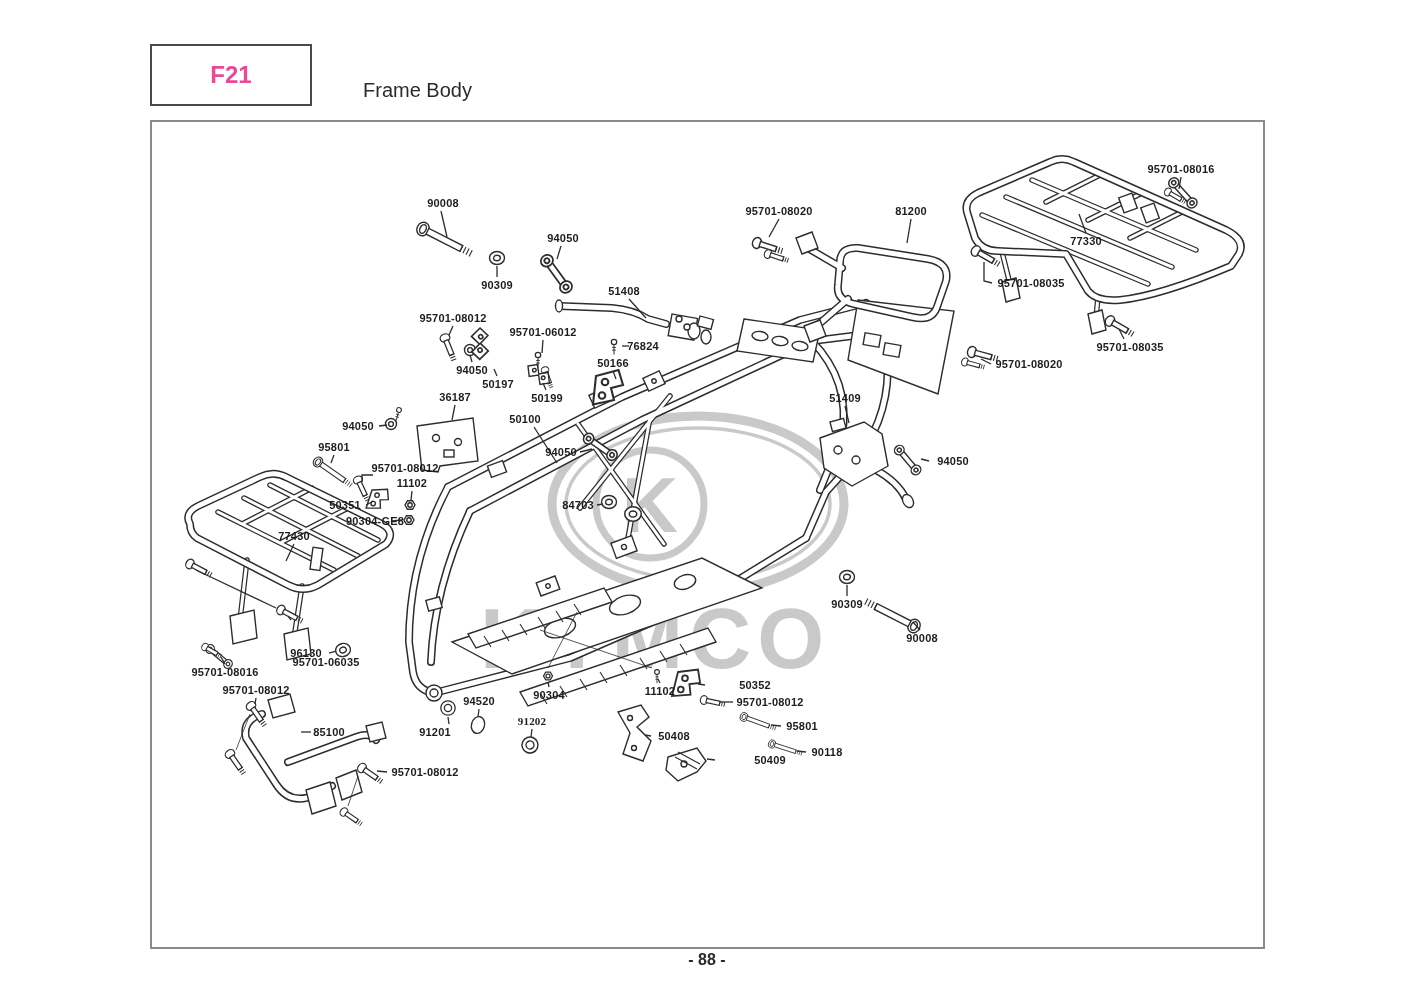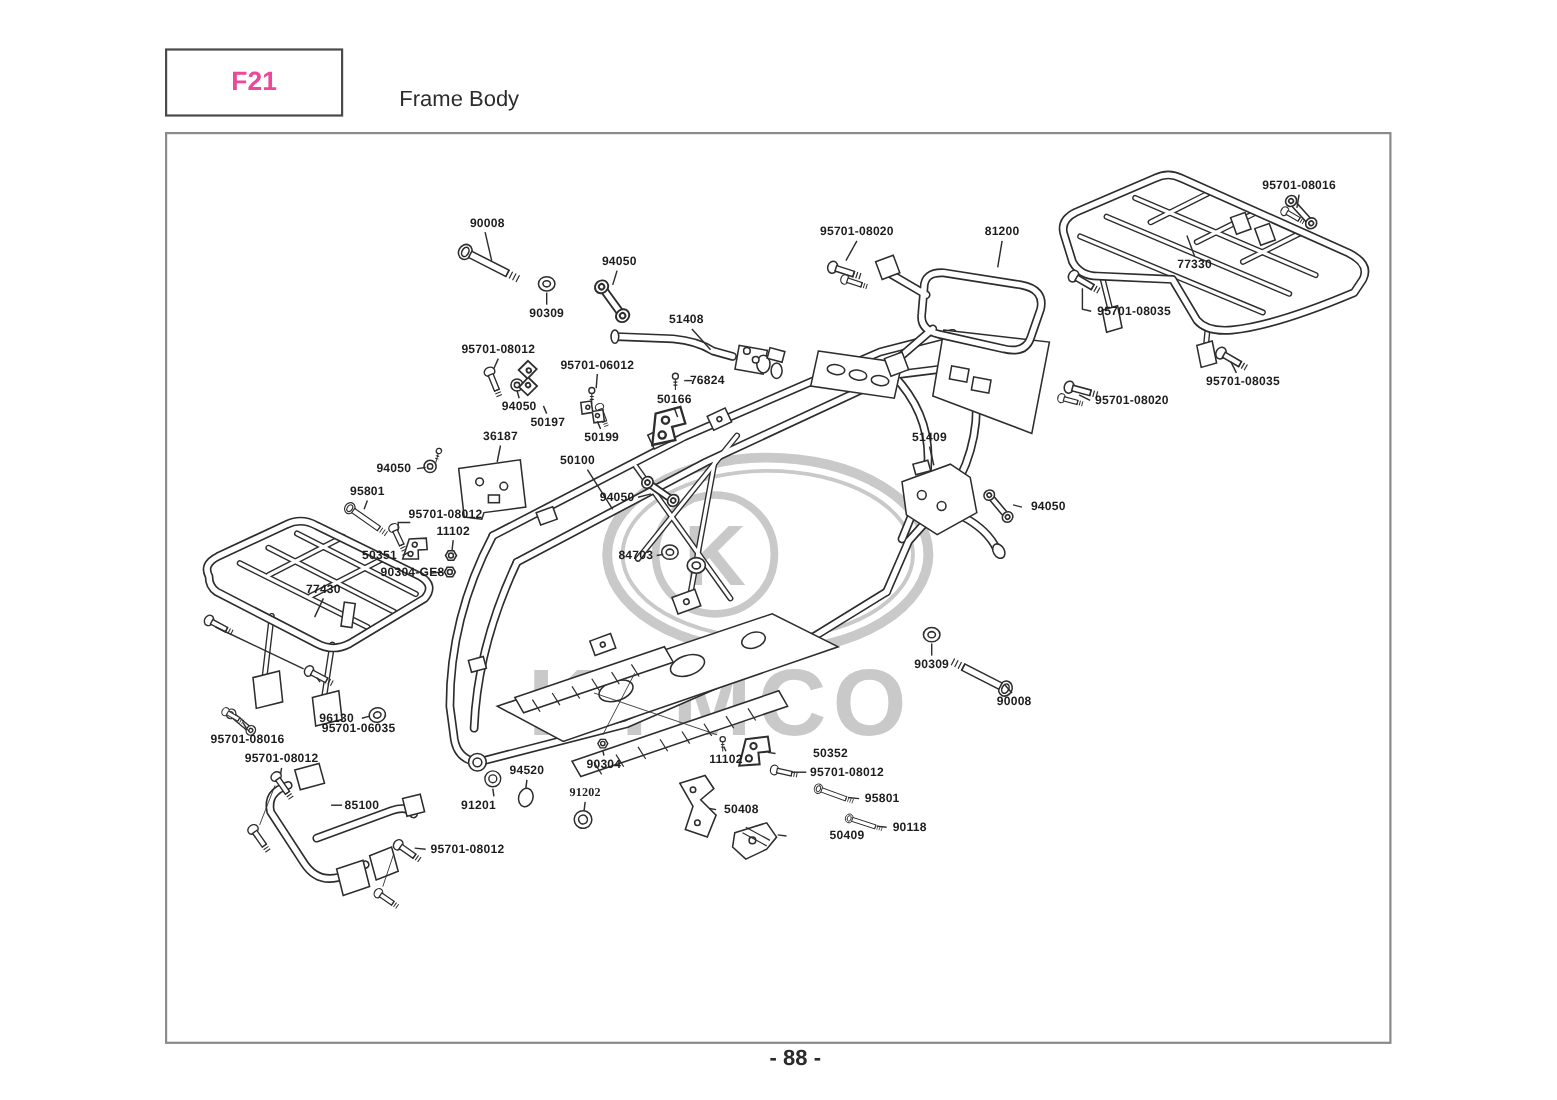--- a/index.html
+++ b/index.html
@@ -6,21 +6,21 @@
   .page{position:relative;width:1415px;height:1000px;background:#fff;overflow:hidden;
         font-family:"Liberation Sans",sans-serif;color:#222;}
   .code-box{position:absolute;left:150px;top:44px;width:158px;height:58px;
         border:2px solid #4a4a4a;display:flex;align-items:center;justify-content:center;
         font-size:24px;font-weight:bold;color:#ec4899;background:#fff;}
   .doc-title{position:absolute;left:363px;top:60px;height:60px;display:flex;align-items:center;
         font-size:20px;font-weight:normal;color:#2b2b2b;}
   .content-border{position:absolute;left:150px;top:120px;width:1111px;height:825px;
         border:2px solid #8a8a8a;}
   .page-num{position:absolute;left:707px;top:951px;transform:translateX(-50%);
-        font-size:20px;font-weight:bold;color:#2b2b2b;margin-left:16px;}
+        font-size:16px;font-weight:bold;color:#2b2b2b;}
   svg.art{position:absolute;left:0;top:0;}
   #label-layer{position:absolute;left:0;top:0;width:1415px;height:1000px;pointer-events:none;}
   .part-label{position:absolute;transform:translate(-50%,-50%);font-size:11px;font-weight:bold;
         color:#1d1d1d;white-space:nowrap;letter-spacing:.2px;}
   
   .tO{fill:none;stroke:#2d2d2d;stroke-width:8;stroke-linecap:round;stroke-linejoin:round}
   .tI{fill:none;stroke:#fff;stroke-width:5;stroke-linecap:round;stroke-linejoin:round}
   .sO{fill:none;stroke:#2d2d2d;stroke-width:5.5;stroke-linecap:round;stroke-linejoin:round}
   .sI{fill:none;stroke:#fff;stroke-width:3;stroke-linecap:round;stroke-linejoin:round}
   .part{fill:#fff;stroke:#2d2d2d;stroke-width:1.4}

